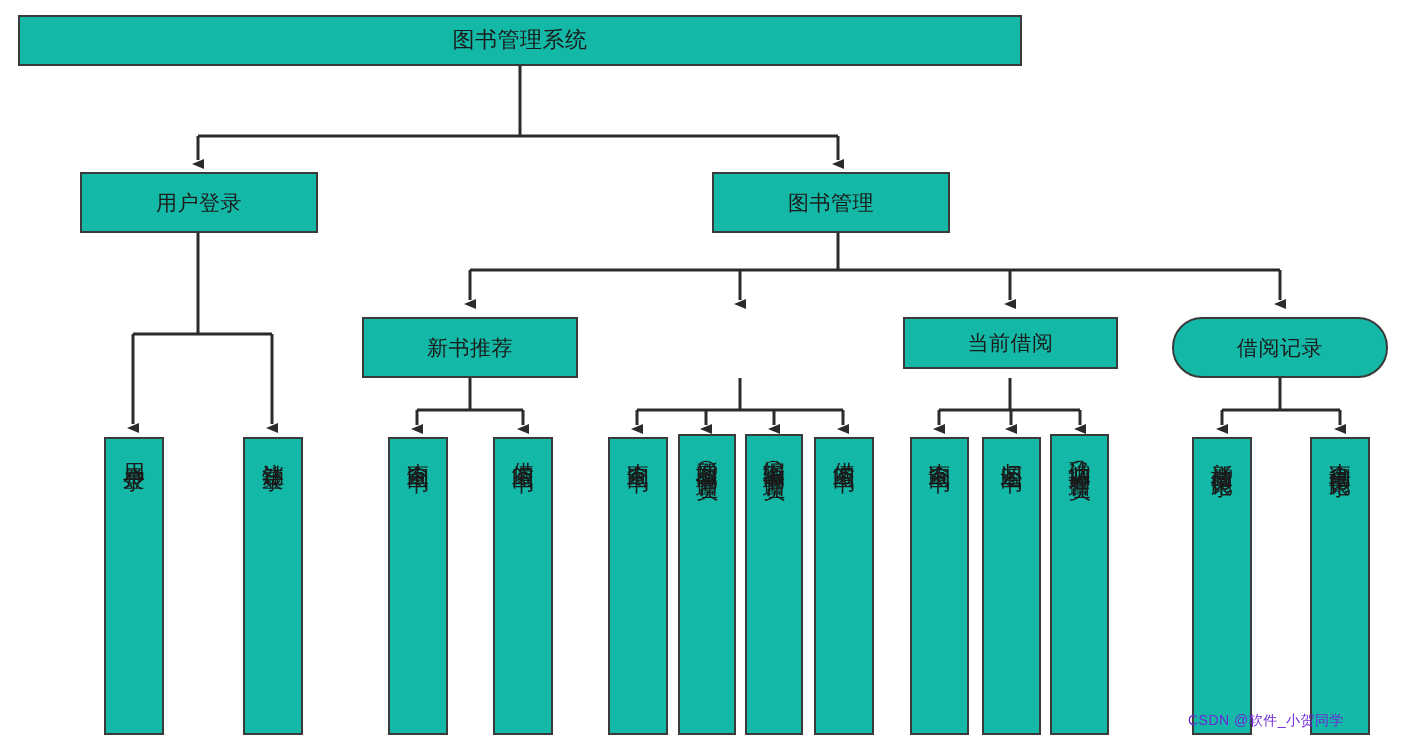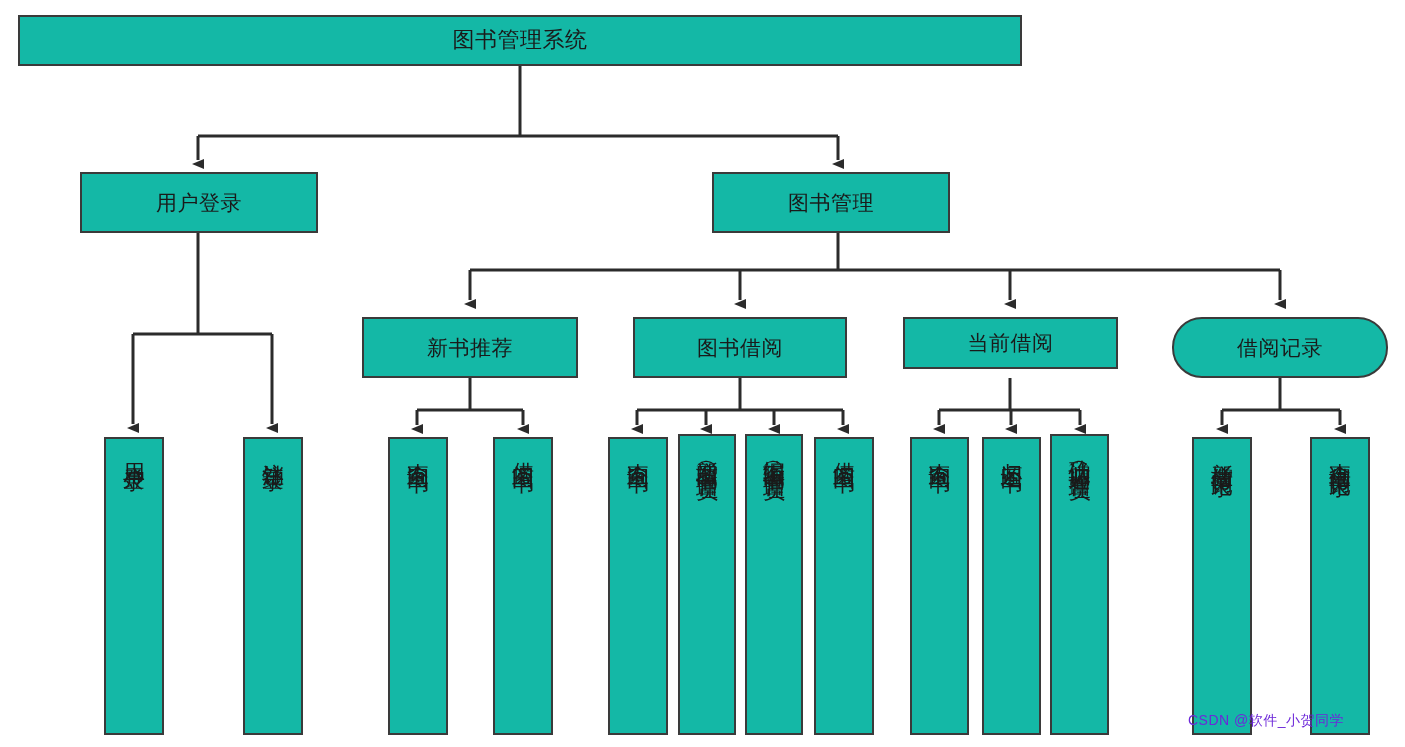--- a/index.html
+++ b/index.html
@@ -134,23 +134,20 @@
   </div>
 
   <div class="node horiz" style="left:712px; top:172px; width:238px; height:61px;">
     <span class="label">图书管理</span>
   </div>
 
   <div class="node horiz" style="left:362px; top:317px; width:216px; height:61px;">
     <span class="label">新书推荐</span>
   </div>
 
-  <div class="node horiz" style="left:633px; top:317px; width:214px; height:61px;">
-    <span class="label">图书借阅</span>
-  </div>
 
   <div class="node horiz" style="left:903px; top:317px; width:215px; height:52px;">
     <span class="label">当前借阅</span>
   </div>
 
   <div class="node horiz" style="left:1172px; top:317px; width:216px; height:61px;border-radius:30px;">
     <span class="label">借阅记录</span>
   </div>
 
   <div class="node vert" style="left:104px; top:437px; width:60px; height:298px;">

